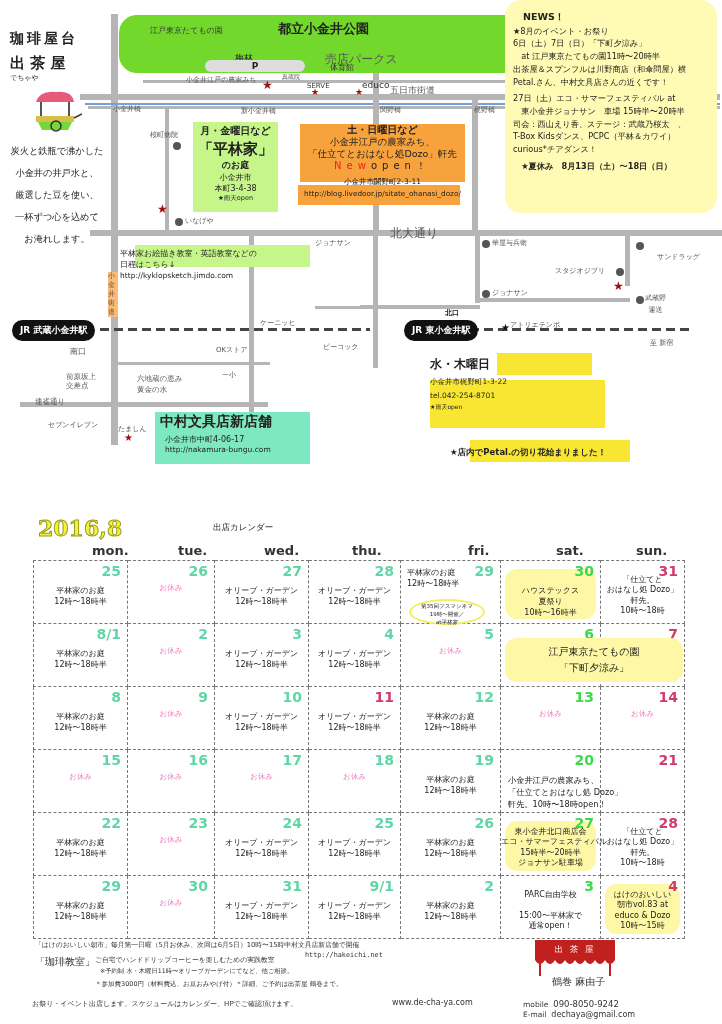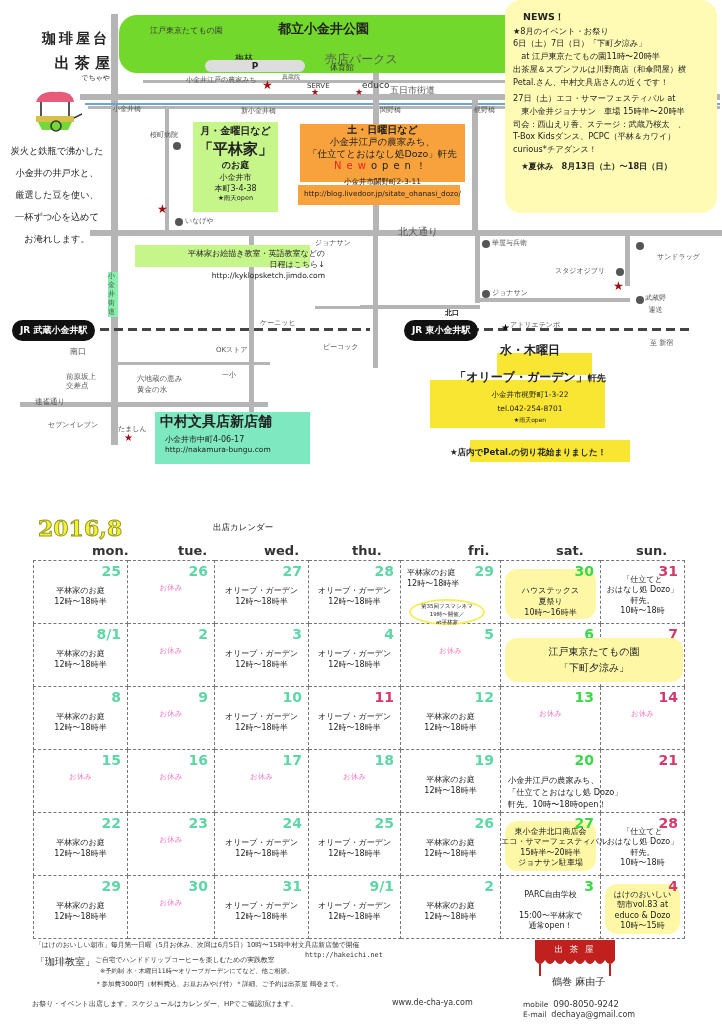--- a/index.html
+++ b/index.html
@@ -25,21 +25,21 @@
 .num.grn{color:#3cd84a}
 .ctext{position:absolute;left:0;right:0;top:24px;line-height:1.4}
 .off{color:#f27ac2;font-size:7.5px}
 .yellowblob{position:absolute;background:#fdf7a6;border-radius:12px}
 .dh{position:absolute;top:543px;font-weight:bold;font-size:13px;color:#333}
 .foot{position:absolute;font-size:7.5px;color:#333;white-space:nowrap}
 </style>
 </head>
 <body>
 
-<div class="abs" style="left:10px;top:30px;width:100px;text-align:right">
+<div class="abs" style="left:10px;top:30px;width:100px;text-align:left">
   <div style="font-size:14px;letter-spacing:3px;font-weight:bold">珈琲屋台</div>
   <div style="font-size:15px;font-weight:bold;margin-top:6px">出 茶 屋</div>
   <div style="font-size:7px">でちゃや</div>
 </div>
 <div class="abs" style="left:32px;top:88px;width:50px;height:44px">
   <svg width="50" height="44" viewBox="0 0 50 44">
     <path d="M4 14 Q8 2 24 4 Q40 2 42 14 Z" fill="#e85a7a"></path>
     <rect x="8" y="14" width="2" height="18" fill="#555"></rect>
       <rect x="36" y="14" width="2" height="18" fill="#555"></rect>
     <rect x="4" y="28" width="38" height="6" fill="#d6c04a"></rect>
@@ -96,36 +96,36 @@
   <div class="lbl" style="left:390px;top:84px;font-size:9px">五日市街道</div>
   <div class="lbl" style="left:113px;top:104px">小金井橋</div>
   <div class="lbl" style="left:241px;top:106px">新小金井橋</div>
   <div class="lbl" style="left:380px;top:105px">関野橋</div>
   <div class="lbl" style="left:474px;top:105px">梶野橋</div>
   <div class="lbl" style="left:150px;top:130px">桜町病院</div>
   <div class="dot" style="left:173px;top:142px"></div>
   <div class="dot" style="left:175px;top:218px"></div>
   <div class="lbl" style="left:185px;top:216px">いなげや</div>
   <div class="lbl" style="left:315px;top:238px">ジョナサン</div>
-  <div class="lbl" style="left:398px;top:225px;font-size:10px">北大通り</div>
+  <div class="lbl" style="left:390px;top:225px;font-size:12px">北大通り</div>
   <div class="dot" style="left:482px;top:240px"></div>
   <div class="lbl" style="left:492px;top:238px">華屋与兵衛</div>
   <div class="dot" style="left:636px;top:242px"></div>
   <div class="lbl" style="left:657px;top:252px">サンドラッグ</div>
   <div class="lbl" style="left:555px;top:266px">スタジオジブリ</div>
   <div class="dot" style="left:616px;top:268px"></div>
   <div class="dot" style="left:482px;top:290px"></div>
   <div class="lbl" style="left:492px;top:288px">ジョナサン</div>
   <div class="dot" style="left:636px;top:296px"></div>
   <div class="lbl" style="left:645px;top:292px;line-height:12px;text-align:center;white-space:pre">武蔵野
 運送</div>
   <div class="lbl" style="left:445px;top:308px;font-weight:bold;color:#222">北口</div>
   <div class="lbl" style="left:510px;top:320px">アトリエテンポ</div>
   <div class="lbl" style="left:650px;top:338px">至 新宿</div>
-  <div class="lbl" style="left:108px;top:272px;width:10px;white-space:normal;line-height:9px;background:#86efac">小金井街道</div>
+  <div class="lbl" style="left:108px;top:272px;width:10px;white-space:normal;line-height:9px;background:#fdba74">小金井街道</div>
   <div class="lbl" style="left:260px;top:318px">ケーニッヒ</div>
   <div class="lbl" style="left:216px;top:345px">OKストア</div>
   <div class="lbl" style="left:323px;top:342px">ピーコック</div>
   <div class="lbl" style="left:70px;top:346px;font-size:8px">南口</div>
   <div class="lbl" style="left:66px;top:372px;line-height:9px;white-space:pre;font-size:7.5px">前原坂上
 交差点</div>
   <div class="lbl" style="left:137px;top:373px;line-height:11px;white-space:pre;font-size:7.5px">六地蔵の恵み
 黄金の水</div>
   <div class="lbl" style="left:222px;top:370px">一小</div>
   <div class="lbl" style="left:35px;top:397px;font-size:7.5px">連雀通り</div>
@@ -158,32 +158,31 @@
 <div class="abs" style="left:290px;top:124px;width:185px;text-align:center;line-height:12px">
   <div style="font-size:10px;font-weight:bold">土・日曜日など</div>
   <div style="font-size:9.5px">小金井江戸の農家みち、</div>
   <div style="font-size:9.5px">「仕立てとおはなし処Dozo」軒先</div>
   <div style="font-size:10px;letter-spacing:5px"><span style="color:#e22">New</span><span>open！</span></div>
   <div style="font-size:7.5px;margin-top:4px">小金井市関野町2-3-11</div>
   <div style="font-size:7.3px">http://blog.livedoor.jp/sitate_ohanasi_dozo/</div>
 </div>
 
 <div class="abs brush-g" style="left:135px;top:245px;width:175px;height:22px"></div>
-<div class="abs" style="left:120px;top:248px;width:205px;text-align:right;font-size:8px;line-height:11px">
+<div class="abs" style="left:120px;top:248px;width:205px;text-align:left;font-size:8px;line-height:11px">
   <div>平林家お絵描き教室・英語教室などの</div>
   <div>日程はこちら↓</div>
   <div style="font-size:7.5px">http://kyklopsketch.jimdo.com</div>
 </div>
 
 <div class="abs brush-y" style="left:497px;top:353px;width:95px;height:22px"></div>
 <div class="abs brush-y" style="left:430px;top:380px;width:175px;height:48px"></div>
 <div class="abs brush-y" style="left:470px;top:440px;width:160px;height:22px"></div>
-<div class="abs" style="left:430px;top:342px;width:200px;text-align:center">
+<div class="abs" style="left:430px;top:356px;width:200px;">
   <div style="font-size:12px;font-weight:bold">水・木曜日</div>
-  <div style="margin-top:7px"><span style="font-size:12px;font-weight:bold">「オリーブ・ガーデン」</span><span style="font-size:9px;font-weight:bold">軒先</span></div>
   <div style="font-size:7.5px;margin-top:4px">小金井市梶野町1-3-22</div>
   <div style="font-size:7.5px;margin-top:4px">tel.042-254-8701</div>
   <div style="font-size:6px;margin-top:3px">★雨天open</div>
 </div>
 <div class="abs" style="left:450px;top:447px;font-size:8.5px;font-weight:bold;white-space:nowrap">★店内でPetal.の切り花始まりました！</div>
 
 <div class="abs brush-m" style="left:155px;top:412px;width:155px;height:52px"></div>
 <div class="abs" style="left:160px;top:413px">
   <div style="font-size:14px;font-weight:bold;white-space:nowrap">中村文具店新店舗</div>
   <div style="font-size:8px;margin-top:3px;margin-left:5px">小金井市中町4-06-17</div>

